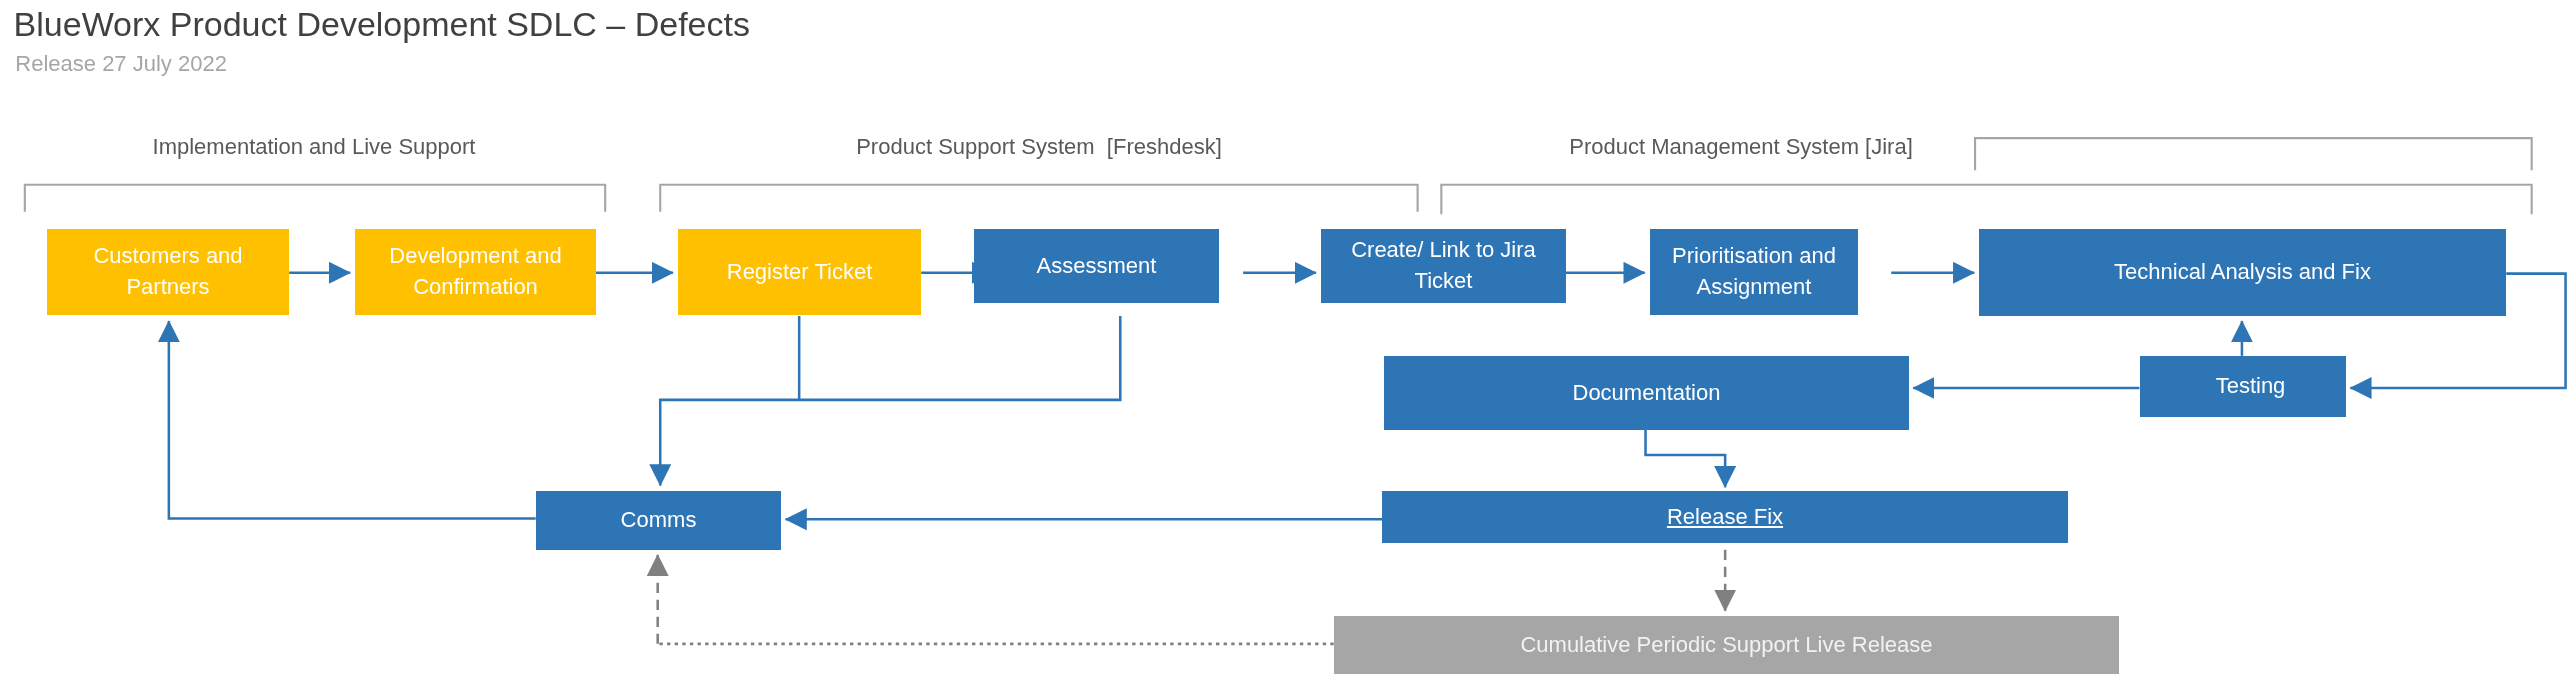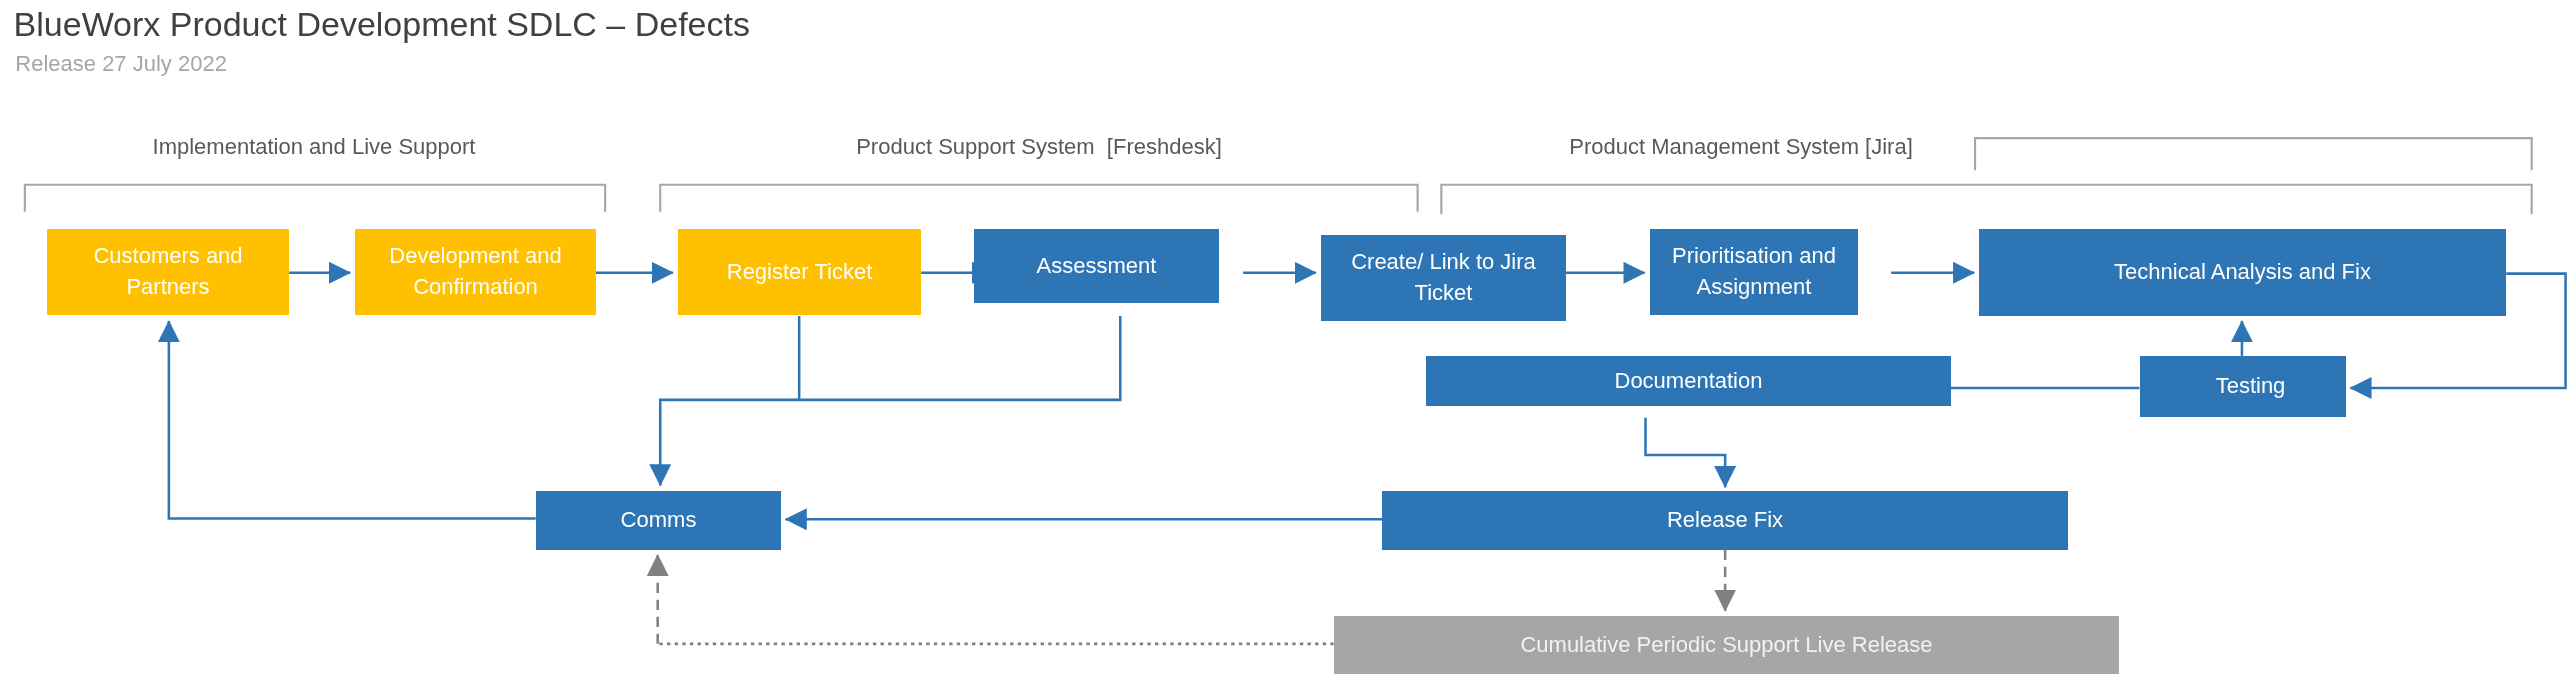--- a/index.html
+++ b/index.html
@@ -86,39 +86,39 @@
     </div>
   <div class="node orange" style="left:355px;top:229px;width:241px;height:86px;">
       <span>Development and Confirmation</span>
     </div>
   <div class="node orange" style="left:678px;top:229px;width:243px;height:86px;">
       <span>Register Ticket</span>
     </div>
   <div class="node blue" style="left:974px;top:229px;width:245px;height:74px;">
       <span>Assessment</span>
     </div>
-  <div class="node blue" style="left:1321px;top:235px;width:245px;height:86px;">
+  <div class="node blue" style="left:1321px;top:229px;width:245px;height:74px;">
       <span>Create/ Link to Jira Ticket</span>
     </div>
   <div class="node blue" style="left:1650px;top:229px;width:208px;height:86px;">
       <span>Prioritisation and Assignment</span>
     </div>
   <div class="node blue" style="left:1979px;top:229px;width:527px;height:87px;">
       <span>Technical Analysis and Fix</span>
     </div>
-  <div class="node blue" style="left:1384px;top:356px;width:525px;height:50px;margin-left:42px;">
+  <div class="node blue" style="left:1384px;top:356px;width:525px;height:74px;">
       <span>Documentation</span>
     </div>
   <div class="node blue" style="left:2140px;top:356px;width:206px;height:61px;padding-left:37px;">
       <span>Testing</span>
     </div>
   <div class="node blue" style="left:536px;top:491px;width:245px;height:59px;">
       <span>Comms</span>
     </div>
-  <div class="node blue" style="left:1382px;top:491px;width:686px;height:59px;">
+  <div class="node blue" style="left:1382px;top:491px;width:686px;height:52px;text-decoration:underline;">
       <span>Release Fix</span>
     </div>
   <div class="node gray" style="left:1334px;top:616px;width:785px;height:58px;">
       <span>Cumulative Periodic Support Live Release</span>
     </div>
 
 </div>
 
 
 </body></html>

